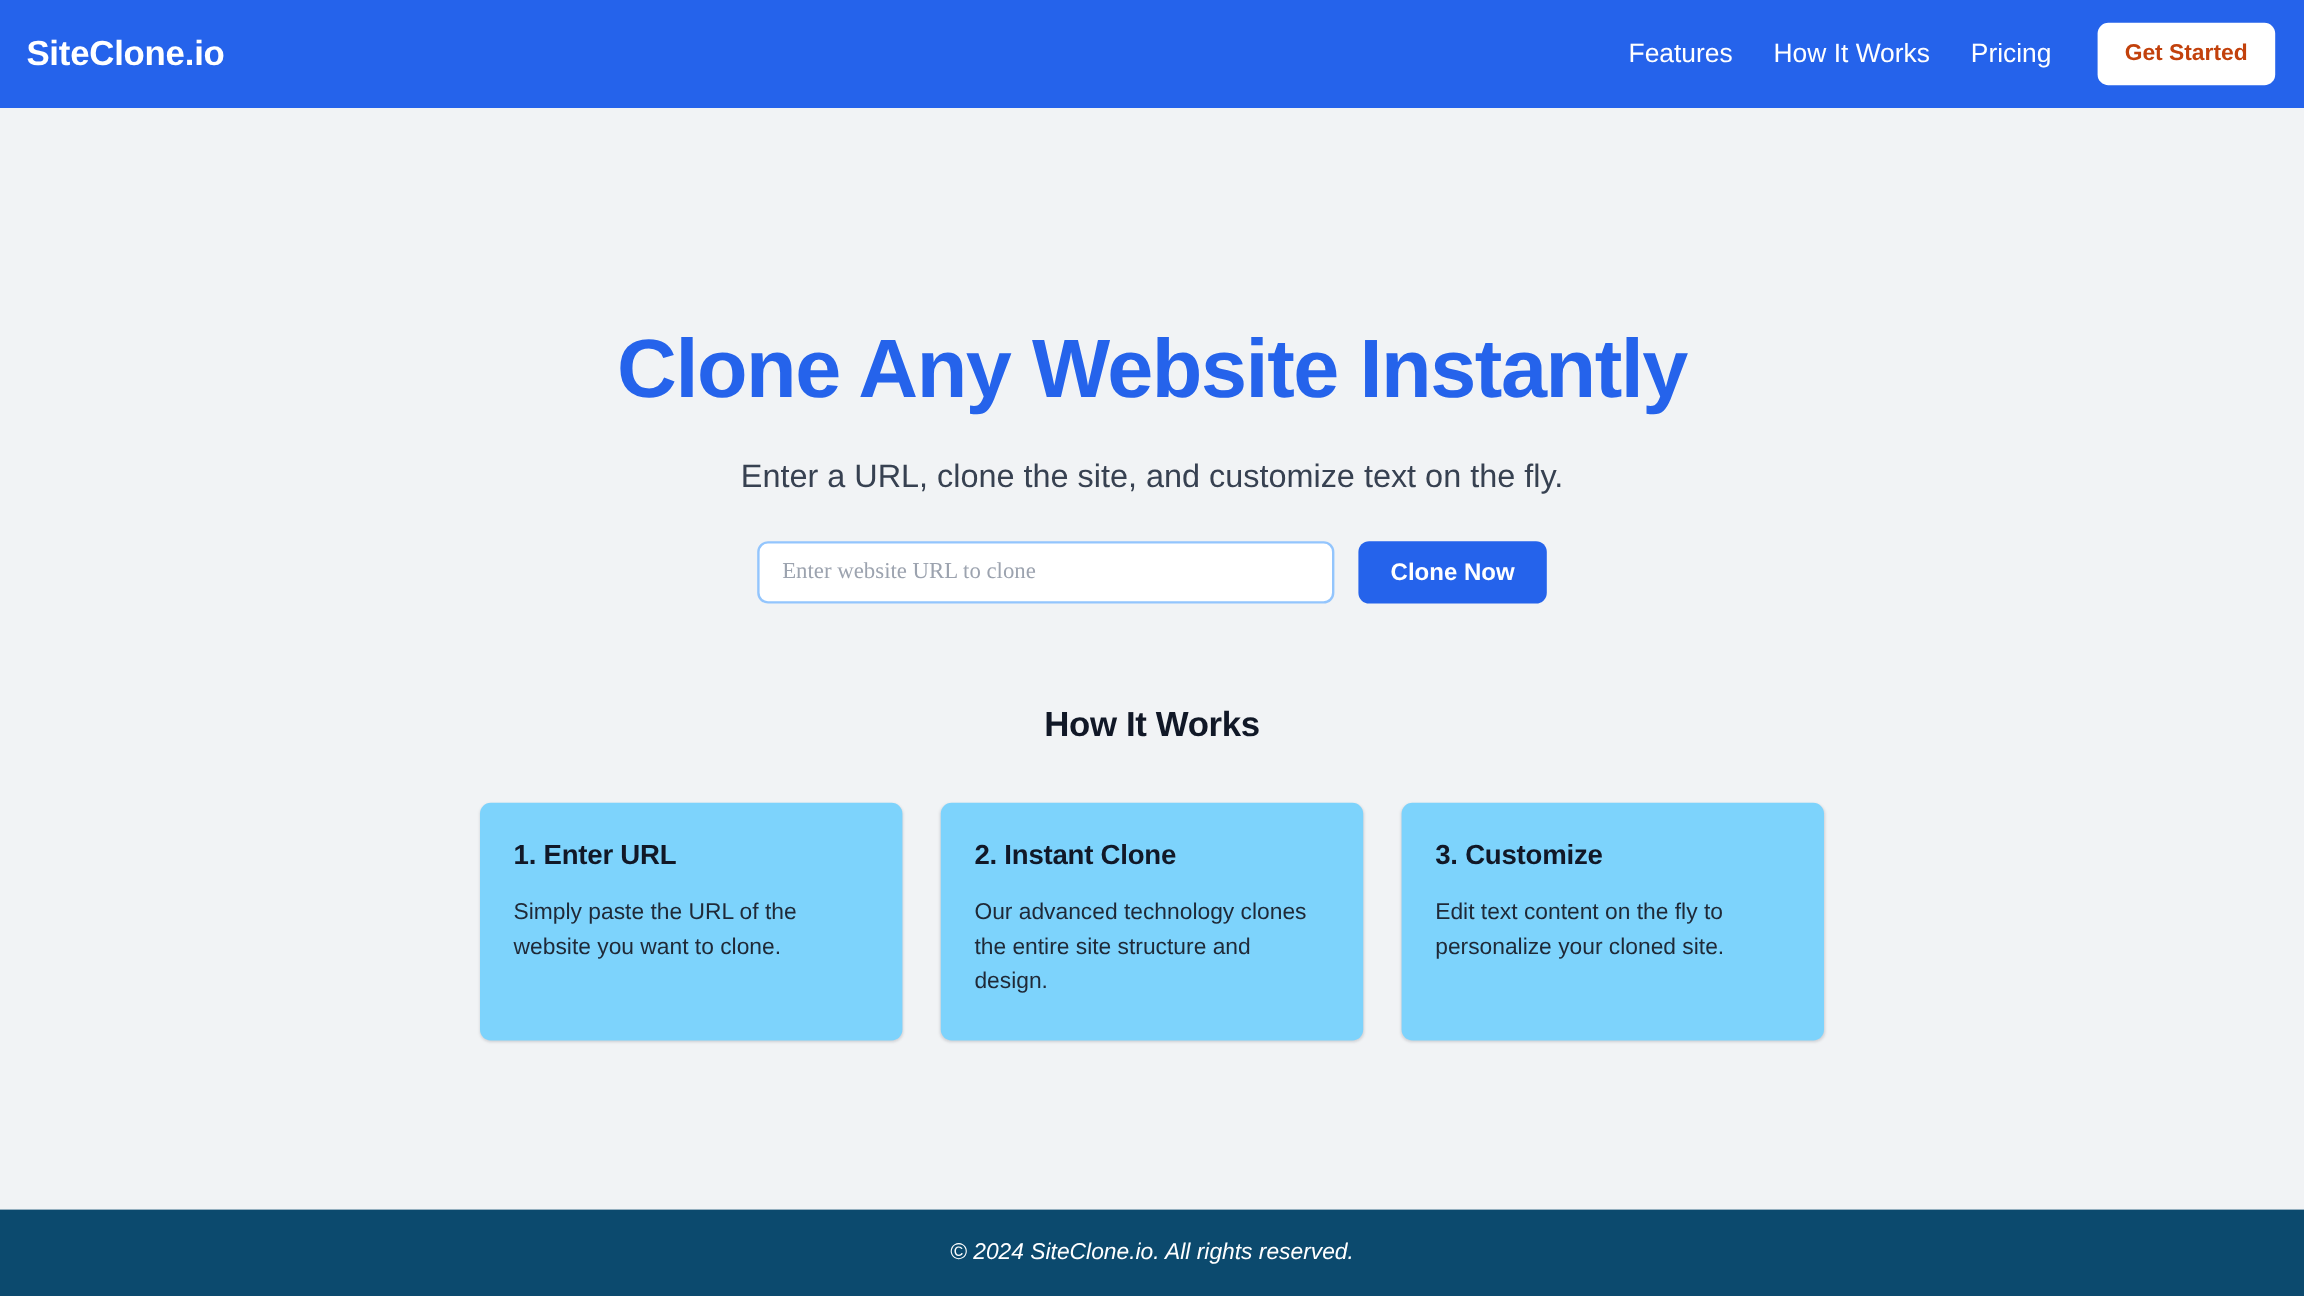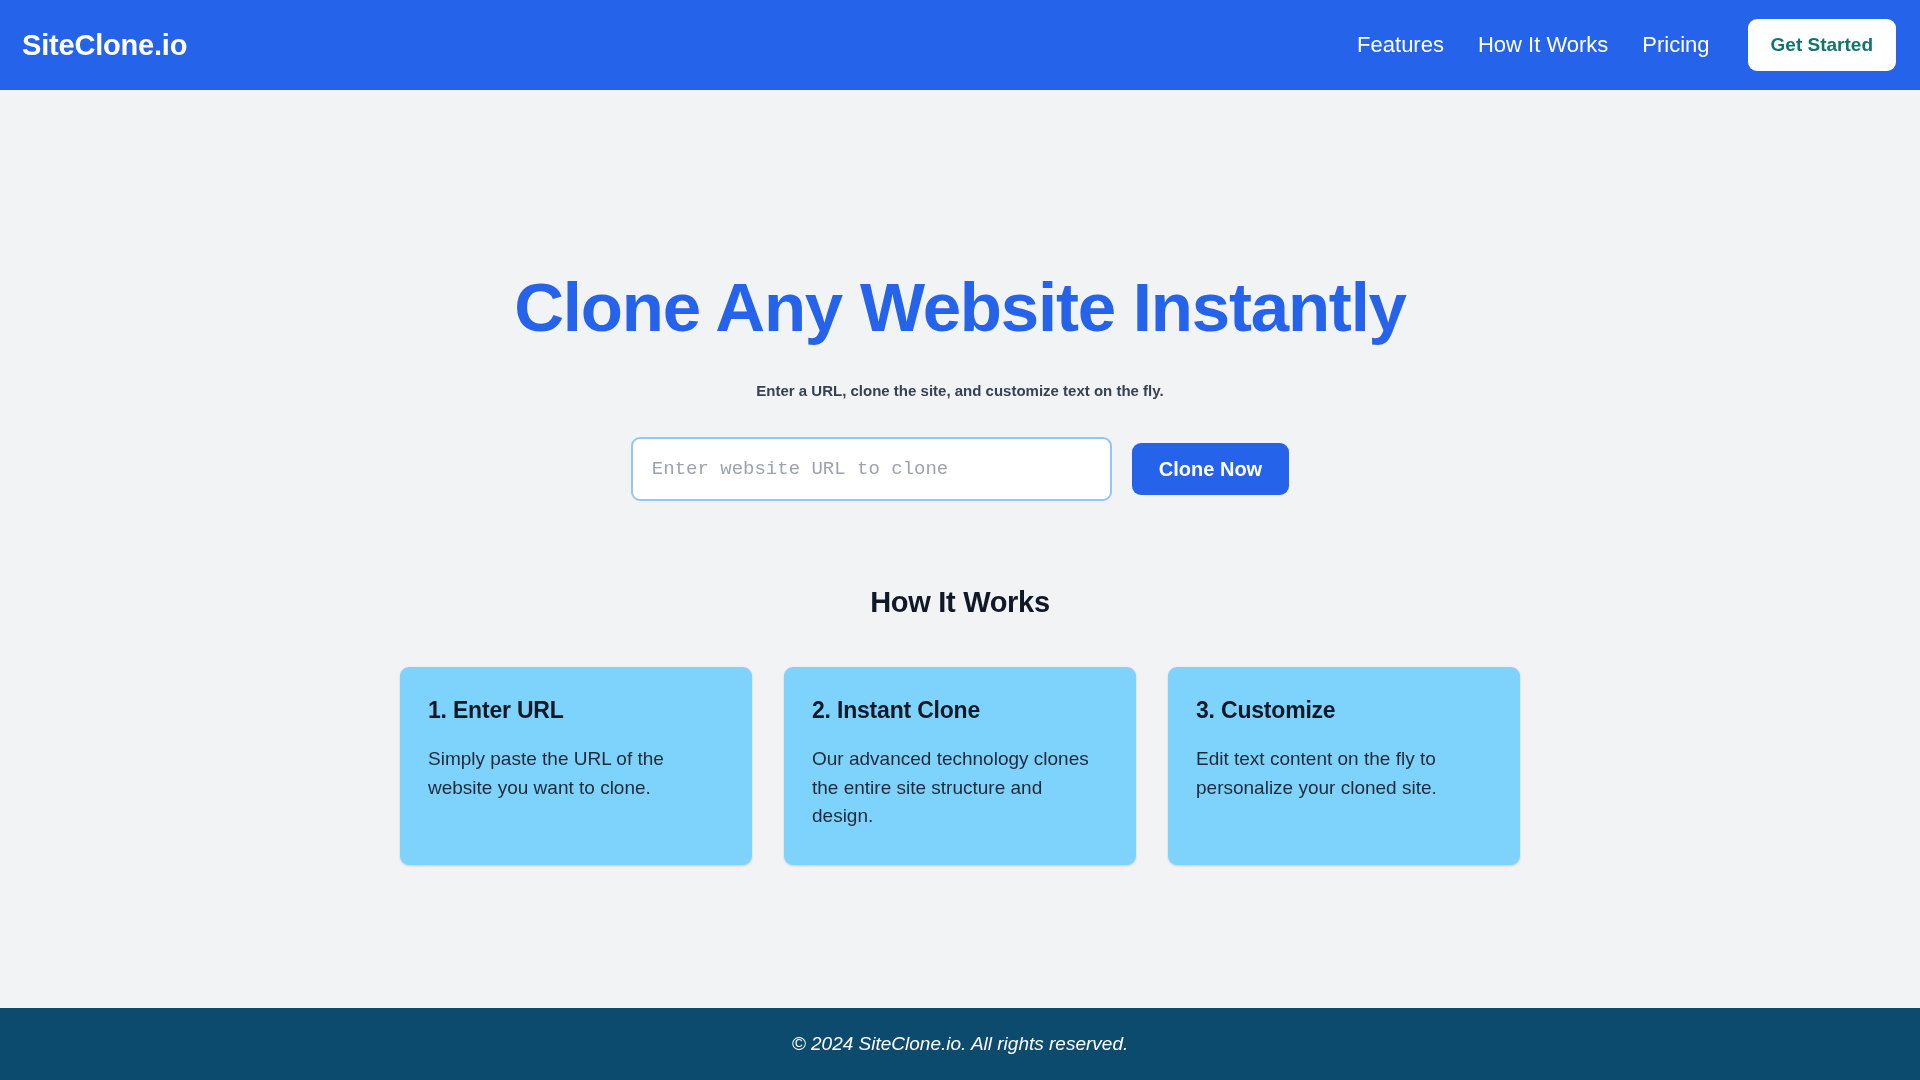--- a/index.html
+++ b/index.html
@@ -48,21 +48,21 @@
     color: #ffffff;
     font-size: 22px;
     text-decoration: none;
     padding: 0 17px;
     white-space: nowrap;
     line-height: 1;
   }
 
   #get-started-button {
     background: #ffffff;
-    color: #0f766e;
+    color: #c2410c;
     font-size: 19px;
     font-weight: bold;
     border: none;
     border-radius: 9px;
     padding: 15px 23px;
     margin-left: 21px;
     cursor: pointer;
     font-family: "Liberation Sans", sans-serif;
     white-space: nowrap;
   }
@@ -87,41 +87,41 @@
   #hero-title {
     color: #2563eb;
     font-size: 69px;
     font-weight: bold;
     letter-spacing: -1.2px;
     line-height: 1.05;
   }
 
   #hero-subtitle {
     color: #374151;
-    font-size: 15px;
+    font-size: 27px;
     margin-top: 38px;
-    font-weight: bold;
+    font-weight: normal;
   }
 
   #clone-form {
     margin-top: 38px;
     display: flex;
     align-items: center;
     justify-content: center;
     gap: 20px;
   }
 
   #url-input {
     width: 481px;
-    height: 64px;
+    height: 52px;
     border: 2px solid #93c5fd;
     border-radius: 9px;
     background: #ffffff;
     font-size: 19px;
-    font-family: Liberation Mono, monospace;
+    font-family: Liberation Serif, serif;
     color: #111827;
     padding: 0 19px;
     outline: none;
   }
 
   #url-input::placeholder {
     color: #9ca3af;
   }
 
   #clone-now-button {

